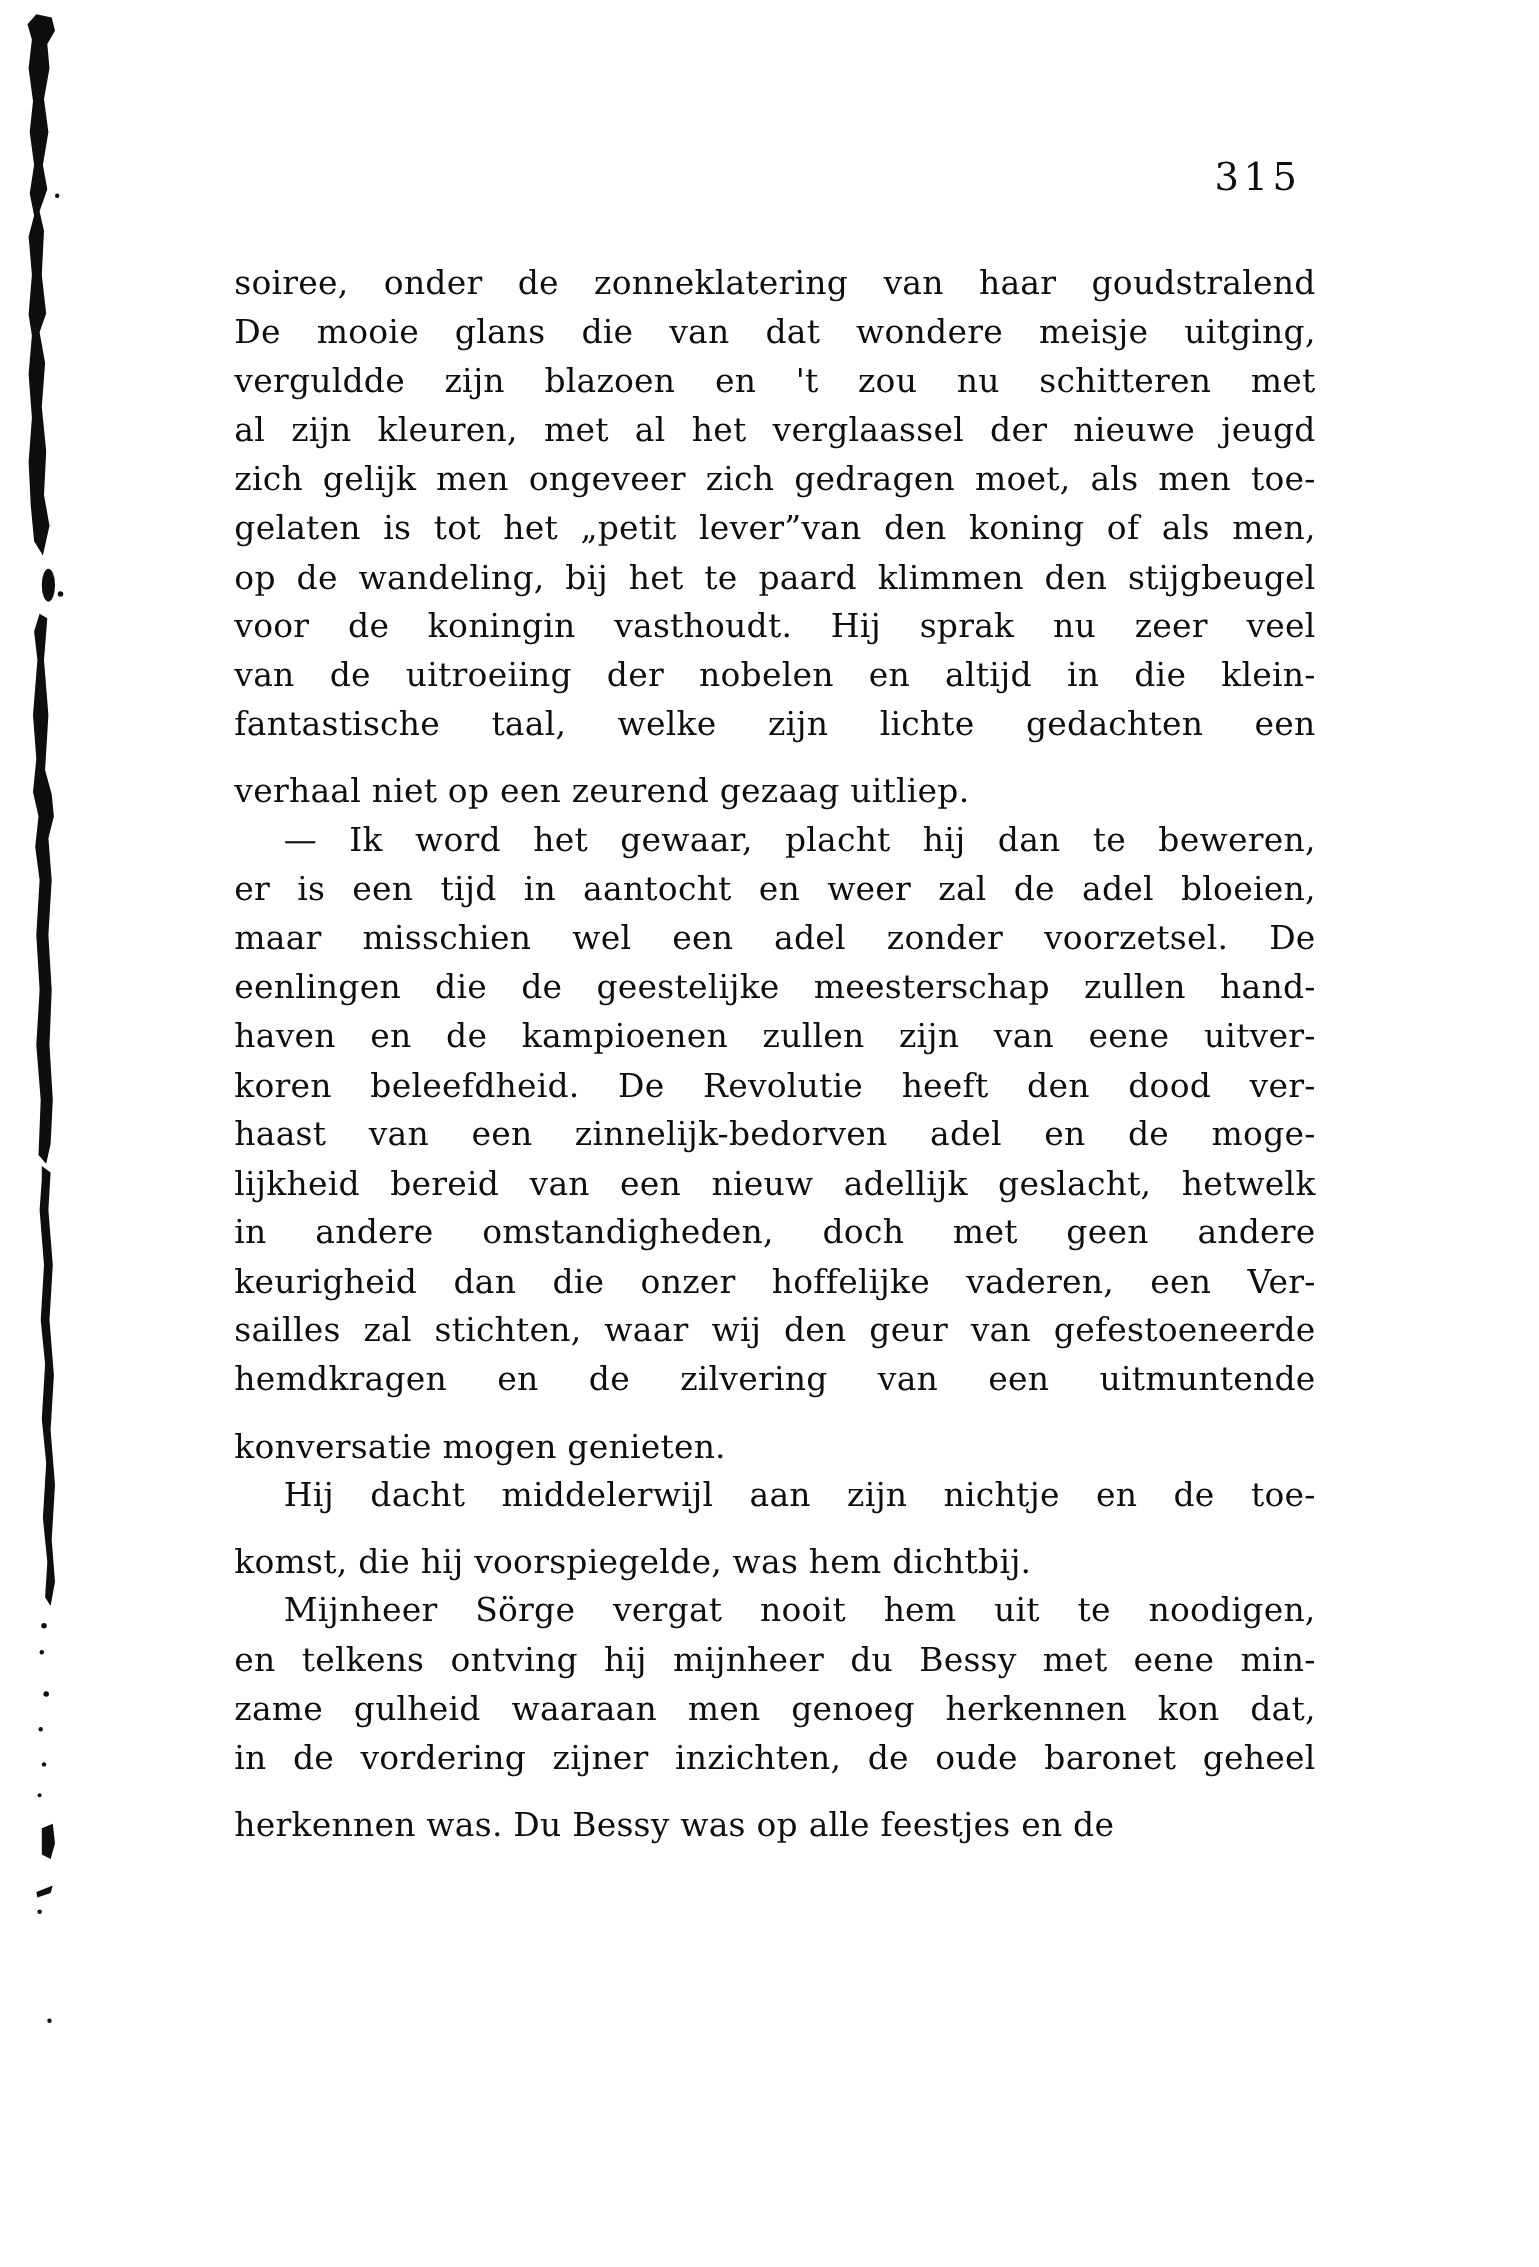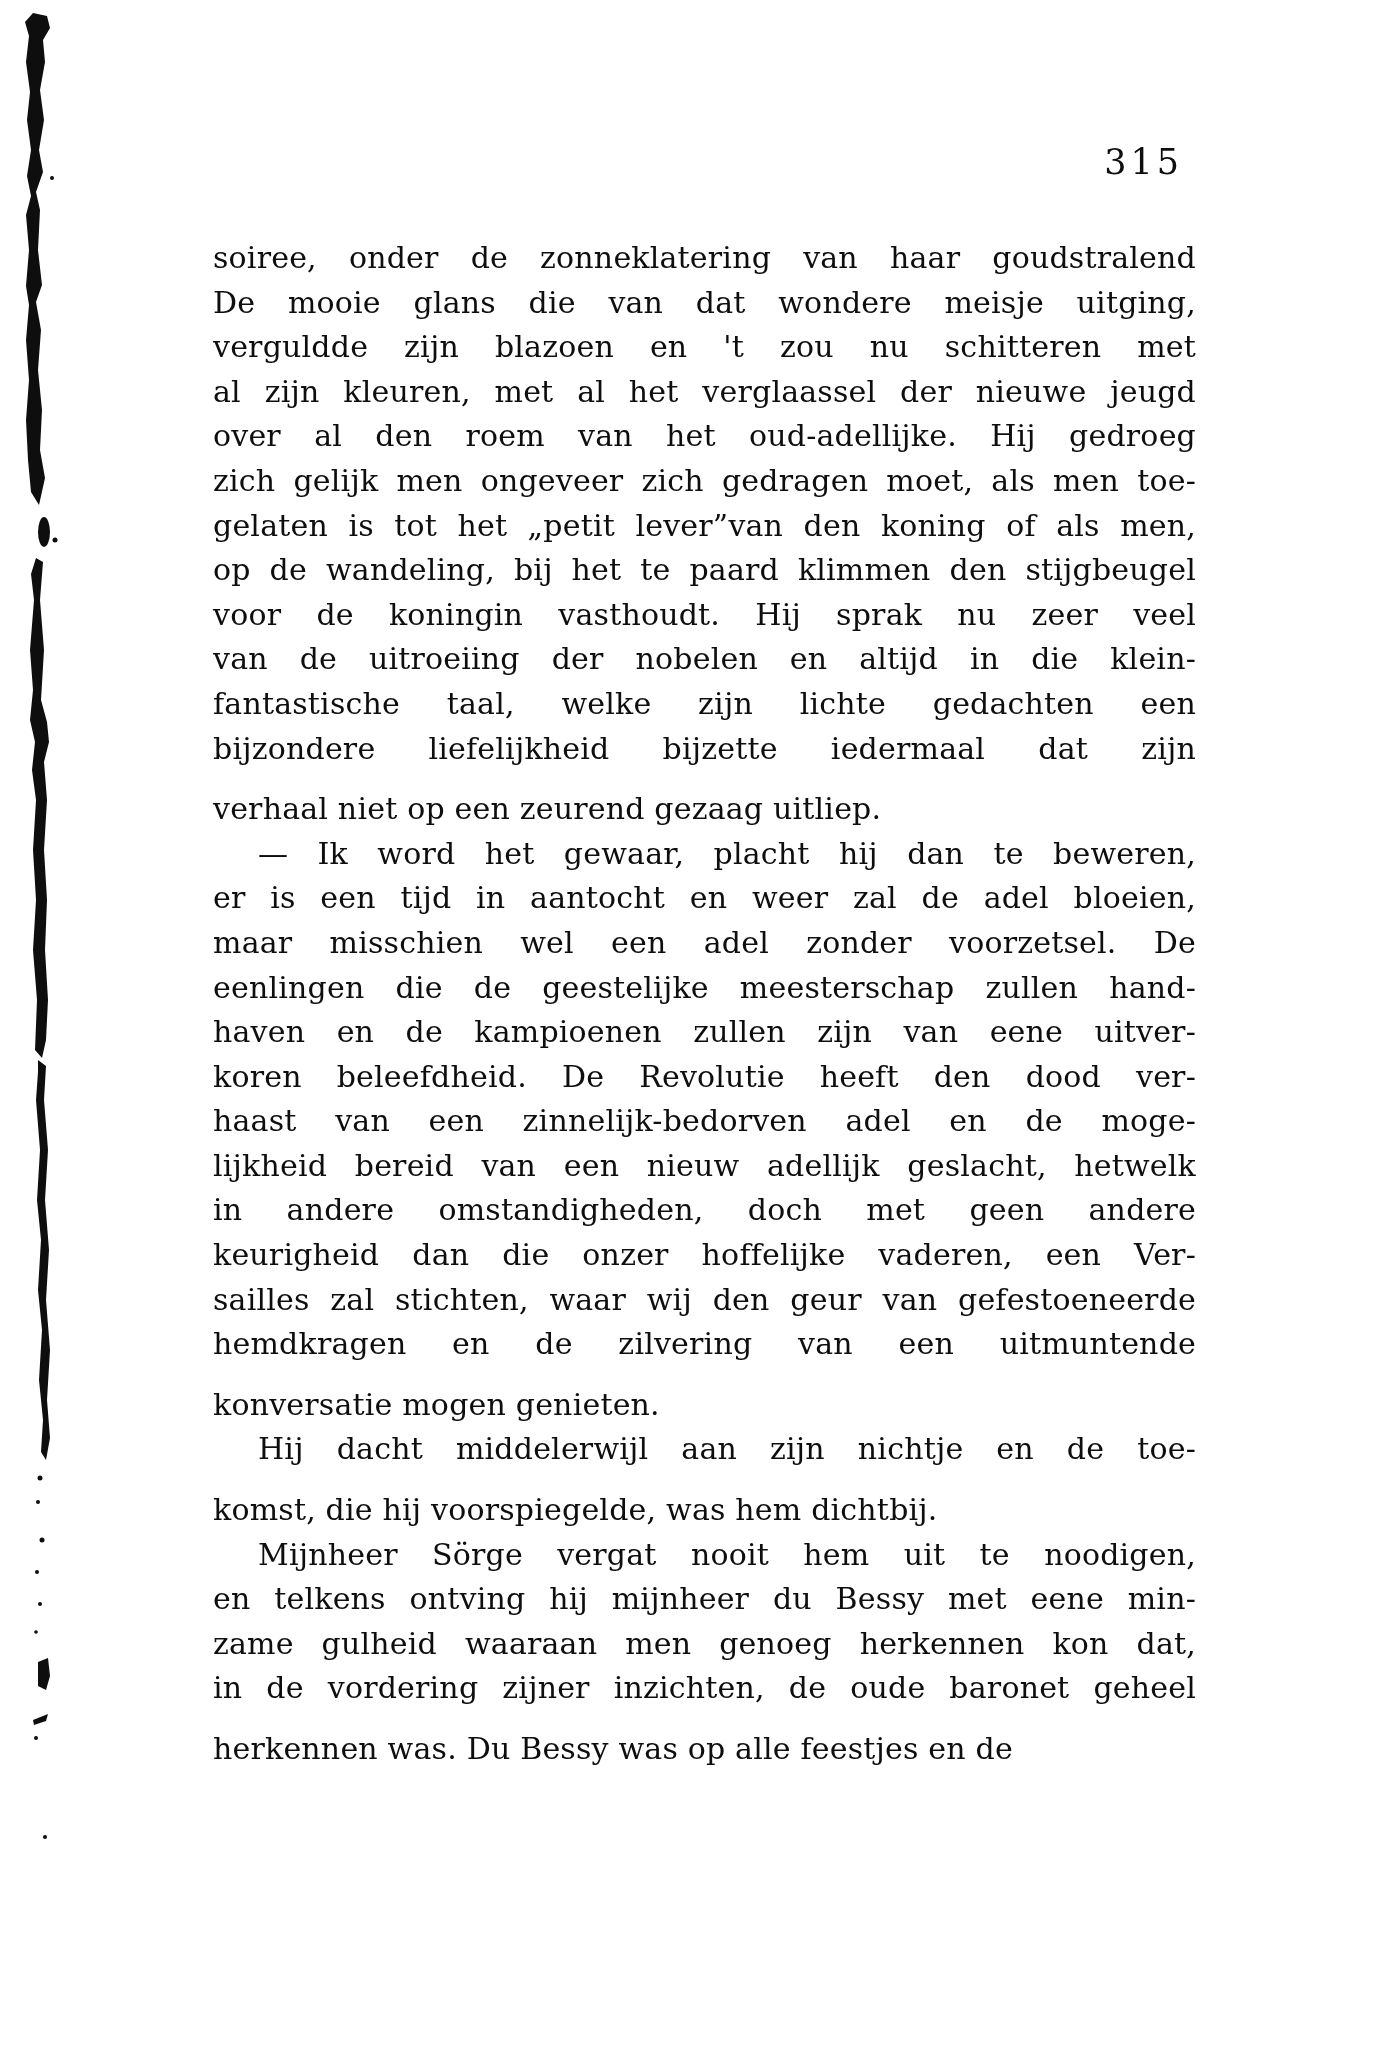--- a/index.html
+++ b/index.html
@@ -90,28 +90,26 @@
     </g>
   </svg>
 
   <div class="page-number">315</div>
 
   <main class="text-block">
     <p class="ln">soiree, onder de zonneklatering van haar goudstralend</p>
     <p class="ln">De mooie glans die van dat wondere meisje uitging,</p>
     <p class="ln">verguldde zijn blazoen en 't zou nu schitteren met</p>
     <p class="ln">al zijn kleuren, met al het verglaassel der nieuwe jeugd</p>
-    <p class="ln">over al den roem van het oud-adellijke. Hij gedroeg</p>
     <p class="ln">zich gelijk men ongeveer zich gedragen moet, als men toe-</p>
     <p class="ln">gelaten is tot het „petit lever”van den koning of als men,</p>
     <p class="ln">op de wandeling, bij het te paard klimmen den stijgbeugel</p>
     <p class="ln">voor de koningin vasthoudt. Hij sprak nu zeer veel</p>
     <p class="ln">van de uitroeiing der nobelen en altijd in die klein-</p>
     <p class="ln">fantastische taal, welke zijn lichte gedachten een</p>
-    <p class="ln">bijzondere liefelijkheid bijzette iedermaal dat zijn</p>
     <p class="ln end">verhaal niet op een zeurend gezaag uitliep.</p>
     <p class="ln indent">— Ik word het gewaar, placht hij dan te beweren,</p>
     <p class="ln">er is een tijd in aantocht en weer zal de adel bloeien,</p>
     <p class="ln">maar misschien wel een adel zonder voorzetsel. De</p>
     <p class="ln">eenlingen die de geestelijke meesterschap zullen hand-</p>
     <p class="ln">haven en de kampioenen zullen zijn van eene uitver-</p>
     <p class="ln">koren beleefdheid. De Revolutie heeft den dood ver-</p>
     <p class="ln">haast van een zinnelijk-bedorven adel en de moge-</p>
     <p class="ln">lijkheid bereid van een nieuw adellijk geslacht, hetwelk</p>
     <p class="ln">in andere omstandigheden, doch met geen andere</p>

